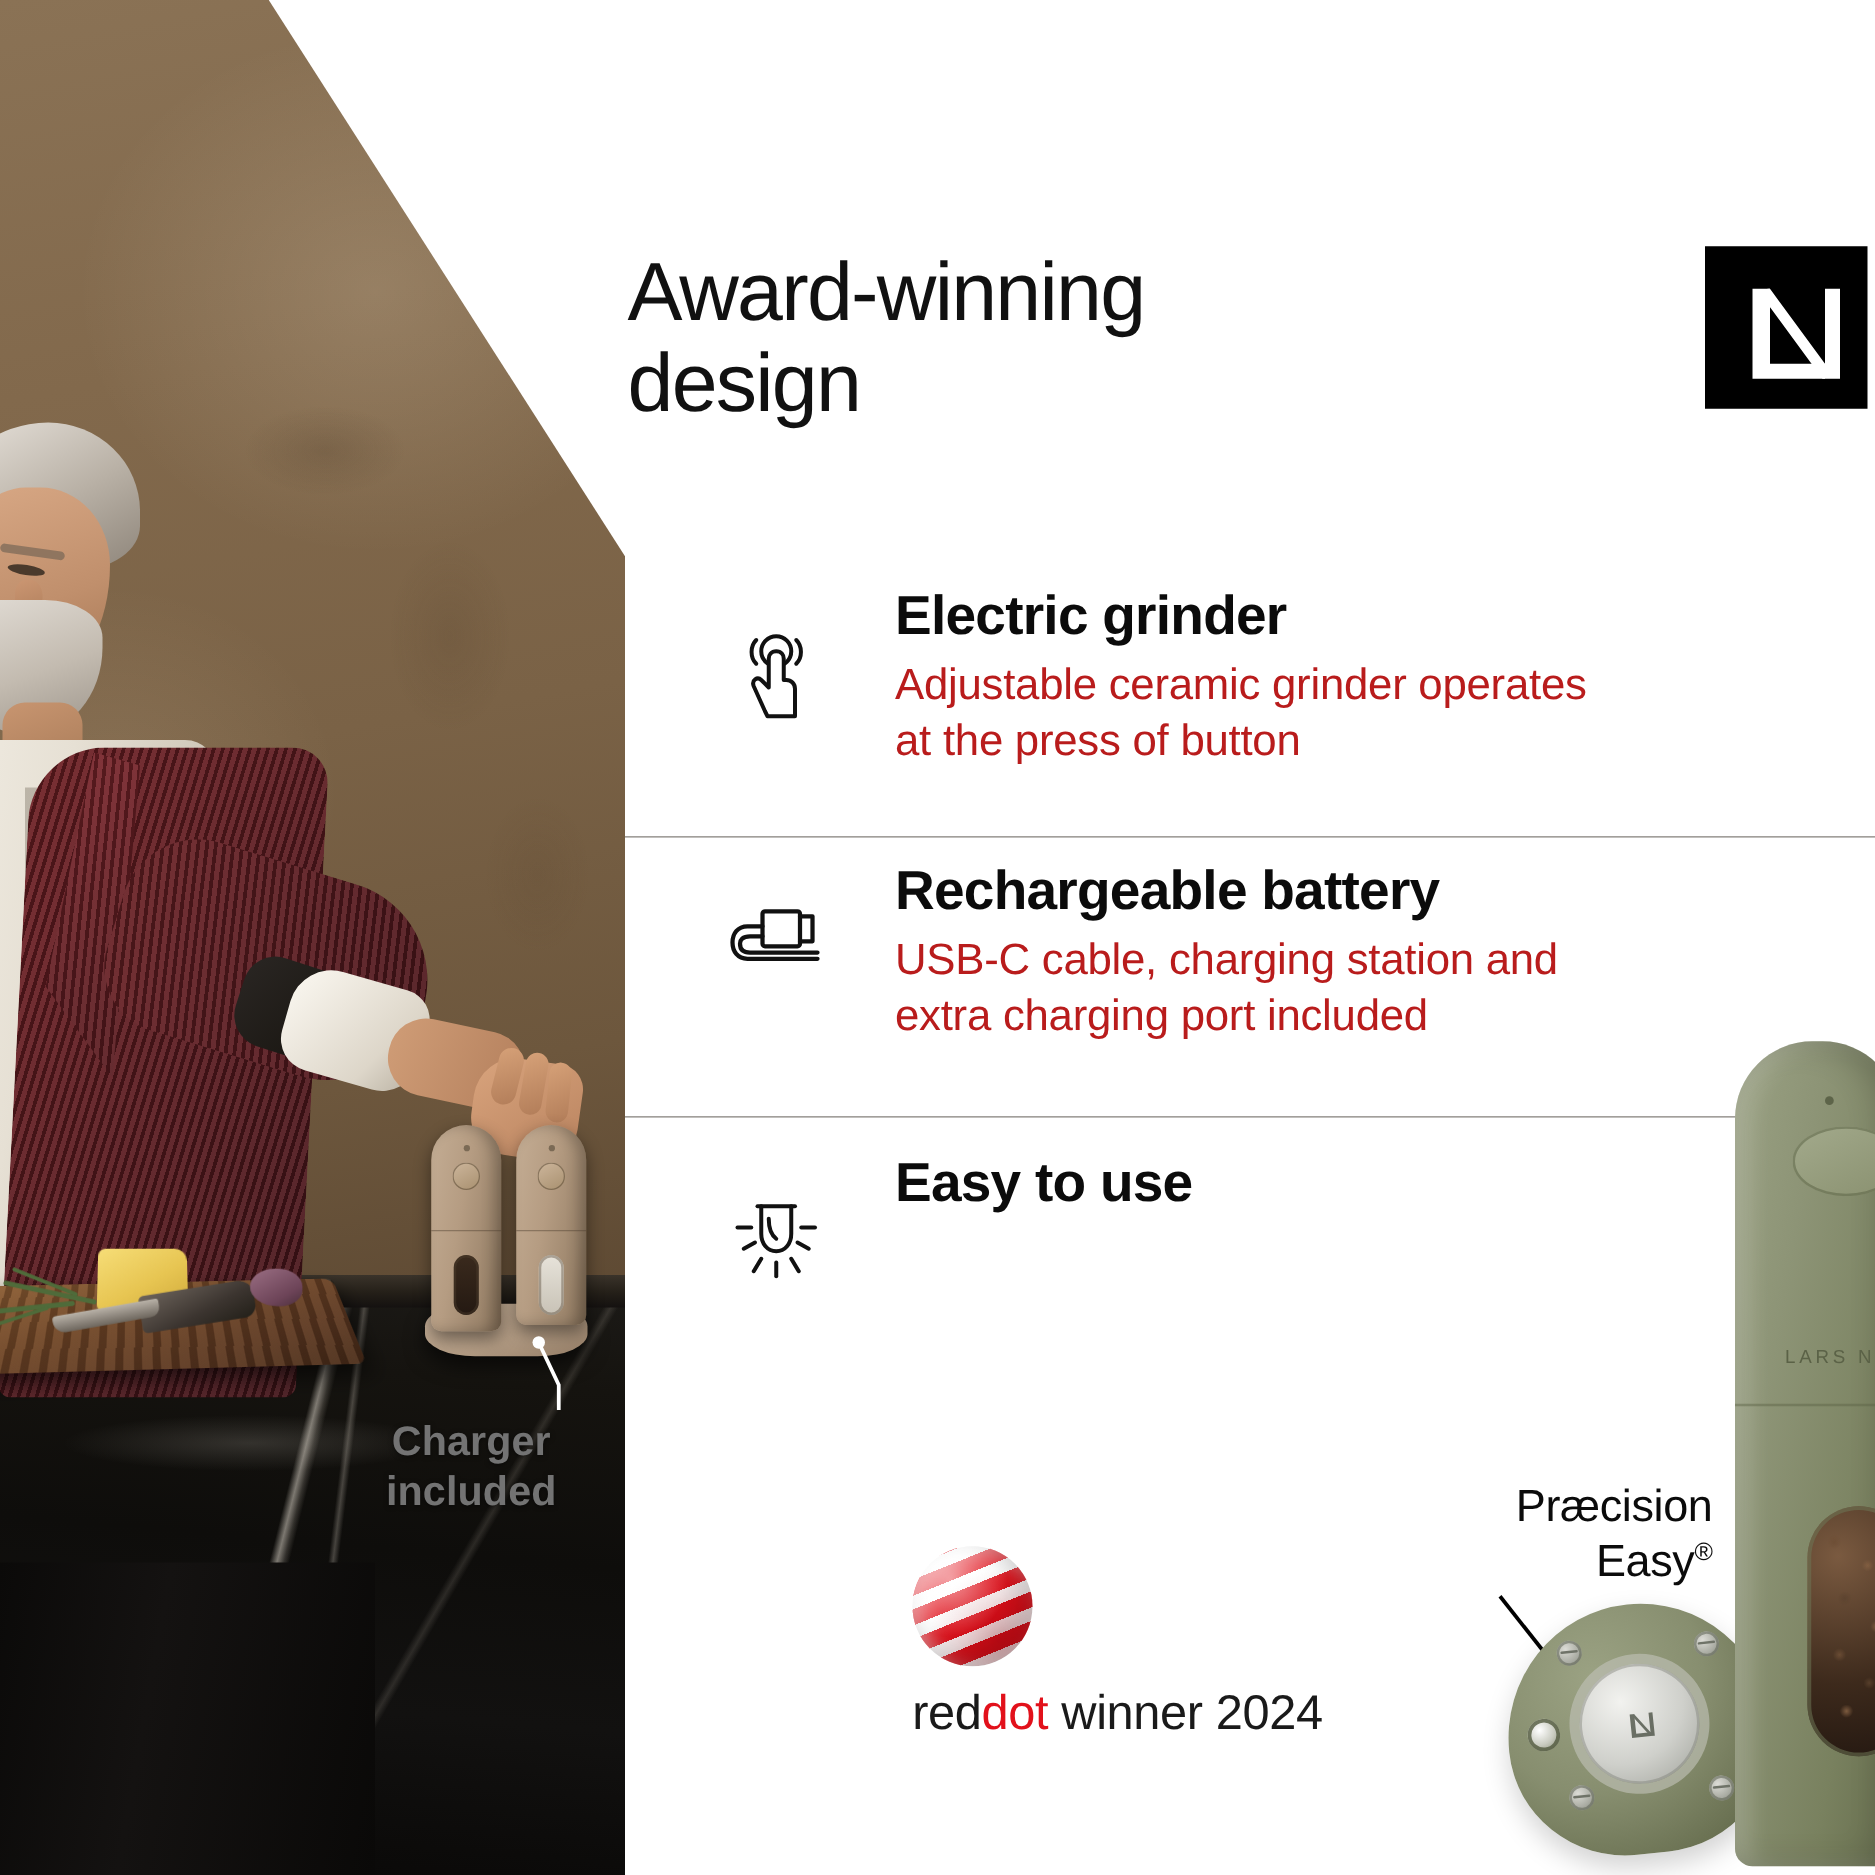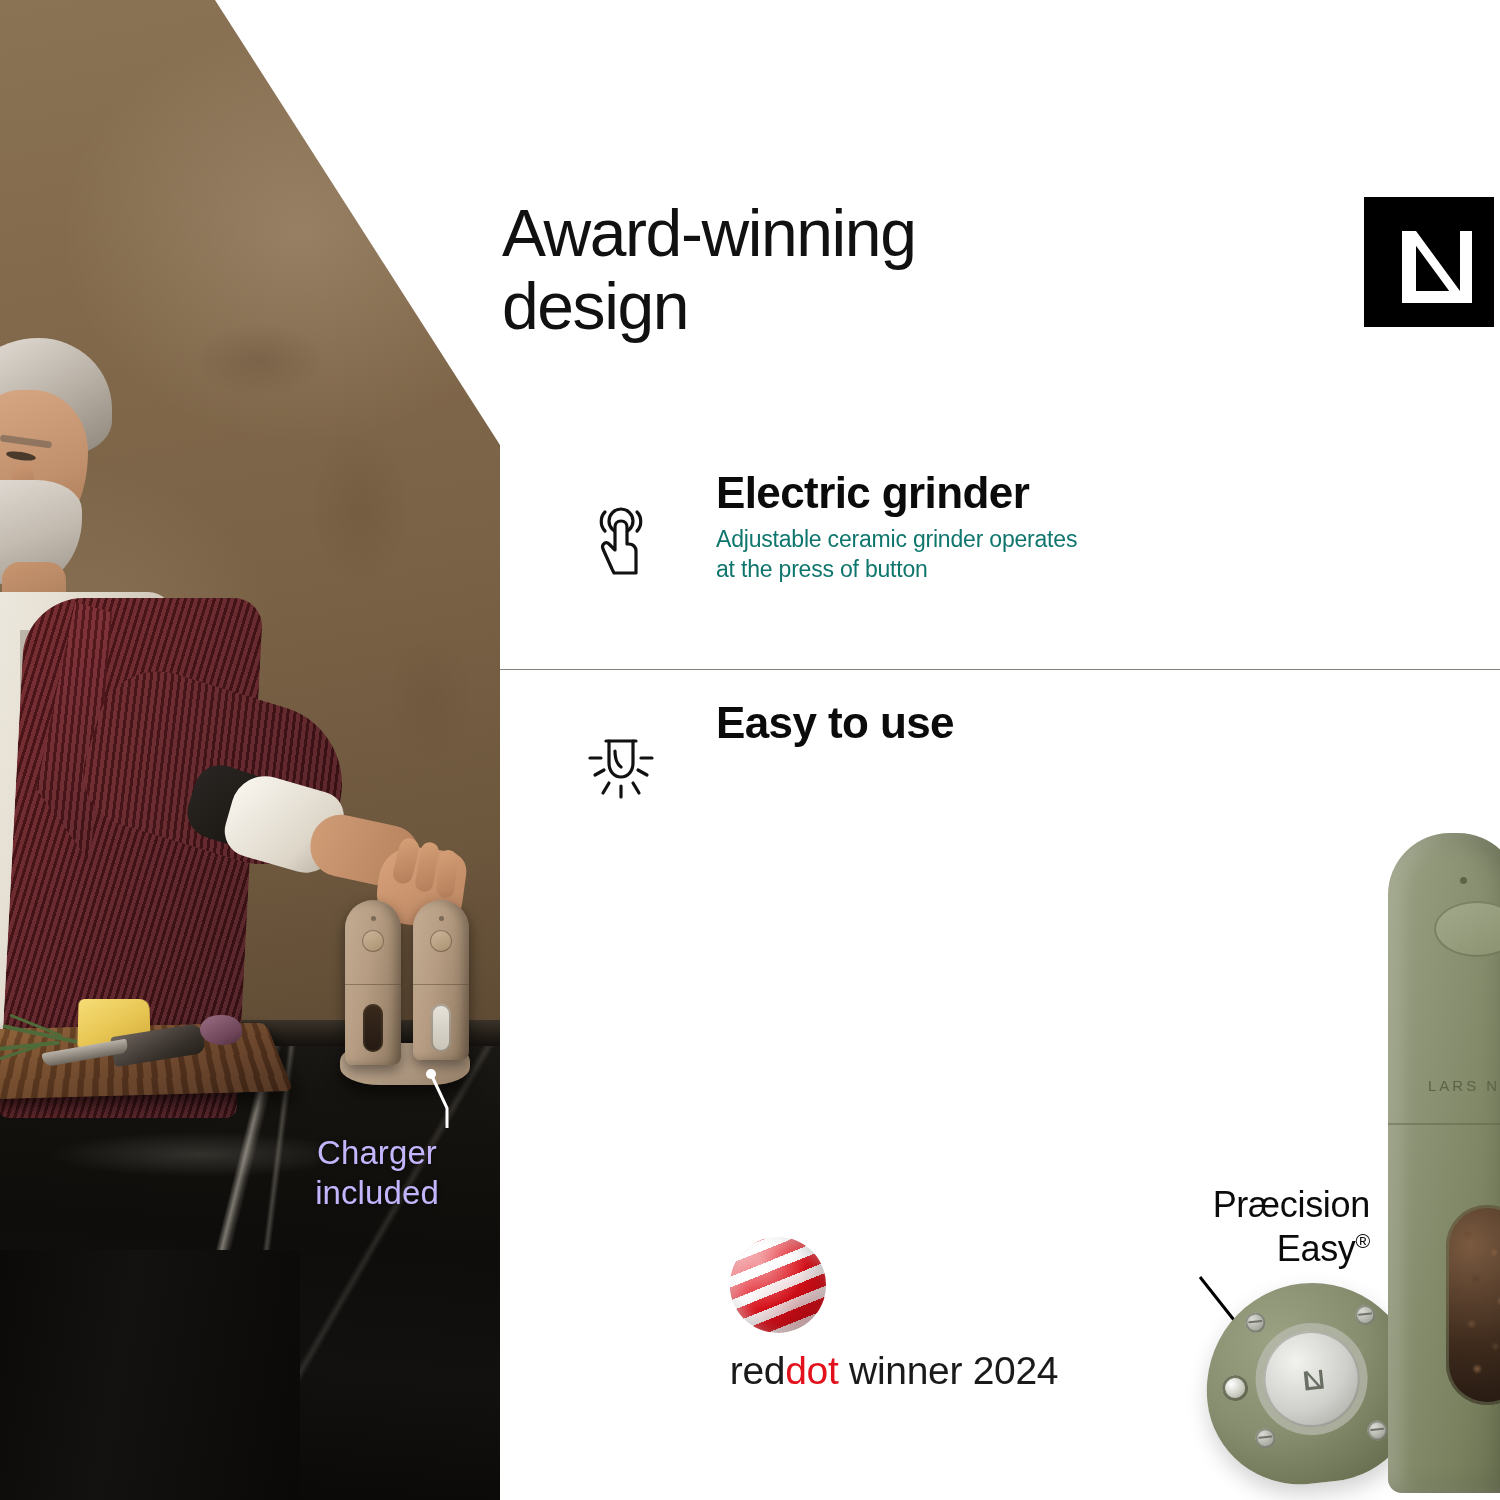--- a/index.html
+++ b/index.html
@@ -214,22 +214,22 @@
     position:absolute; width:20px; height:48px; border-radius:10px;
     box-shadow:inset 0 0 0 2px rgba(80,64,48,.4);
   }
   .win-pepper{ background:linear-gradient(180deg,#3a2a1d,#241912); }
   .win-salt{ background:linear-gradient(180deg,#e7e3da,#c8c2b6); }
 
   
   .charger-line{ position:absolute; left:0; top:0; }
   .charger-label{
     position:absolute; left:270px; top:1133px; width:214px;
-    text-align:center; color:#c4b5fd; font-size:33px; line-height:1.22;
-    font-weight:400; letter-spacing:.1px;
+    text-align:center; color:#737373; font-size:33px; line-height:1.22;
+    font-weight:700; letter-spacing:.1px;
     text-shadow:0 1px 4px rgba(0,0,0,.5);
   }
 
   
   .content{ position:absolute; left:500px; top:15px; width:1000px; height:1500px; }
 
   .page-title{
     position:absolute; left:2px; top:182px; width:620px;
     font-size:66px; line-height:1.10; font-weight:400; color:#111111;
     letter-spacing:-1.4px;
@@ -250,21 +250,21 @@
   }
   .feat-icon{
     position:absolute; left:84px; top:58px; width:74px; height:74px;
   }
   .feat-body{ position:absolute; left:216px; top:22px; width:760px; }
   .feat-title{
     font-size:44px; font-weight:700; color:#0b0b0b; letter-spacing:-.6px;
     line-height:1.18; margin-bottom:6px;
   }
   .feat-desc{
-    font-size:23px; font-weight:400; color:#0f766e; line-height:1.30;
+    font-size:35px; font-weight:400; color:#b91c1c; line-height:1.30;
     letter-spacing:-.2px;
   }
 
   
   .reddot{ position:absolute; left:214px; top:1222px; width:360px; }
   .reddot-sphere{
     position:relative; margin:0 auto 16px 16px; width:96px; height:96px;
     border-radius:50%;
     background:
       repeating-linear-gradient(-22deg,
@@ -464,20 +464,38 @@
       </div>
       <div class="feat-body">
         <div class="feat-title">Electric grinder</div>
         <div class="feat-desc">
           <span>Adjustable ceramic grinder operates</span><br>
           <span>at the press of button</span>
         </div>
       </div>
     </div>
 
+    <div class="feature">
+      <div class="divider"></div>
+      <div class="feat-icon" style="top:52px;">
+        <svg width="74" height="66" viewBox="0 0 74 66" fill="none" stroke="#111" stroke-width="3.4" stroke-linecap="round" stroke-linejoin="round">
+          <rect x="26" y="8" width="30" height="28" rx="2" fill="#fff"></rect>
+          <path d="M56 12 L66 12 L66 32 L56 32"></path>
+          <path d="M26 20 L14 20 C6 20 2 26 2 33 C2 40 6 46 14 46 L70 46"></path>
+          <path d="M26 28 L16 28 C10 28 8 31 8 34 C8 38 10 41 16 41 L70 41"></path>
+        </svg>
+      </div>
+      <div class="feat-body" style="top:18px;">
+        <div class="feat-title">Rechargeable battery</div>
+        <div class="feat-desc">
+          <span>USB-C cable, charging station and</span><br>
+          <span>extra charging port included</span>
+        </div>
+      </div>
+    </div>
 
     <div class="feature">
       <div class="divider"></div>
       <div class="feat-icon" style="top:62px;">
         <svg width="74" height="74" viewBox="0 0 74 74" fill="none" stroke="#111" stroke-width="3.2" stroke-linecap="round" stroke-linejoin="round">
           <path d="M22 10 L52 10"></path>
           <path d="M25 10 L25 32 C25 40 30 46 37 46 C44 46 49 40 49 32 L49 10"></path>
           <path d="M31 20 C31 28 33 33 37 36"></path>
           <path d="M6 27 L17 27"></path>
           <path d="M57 27 L68 27"></path>

